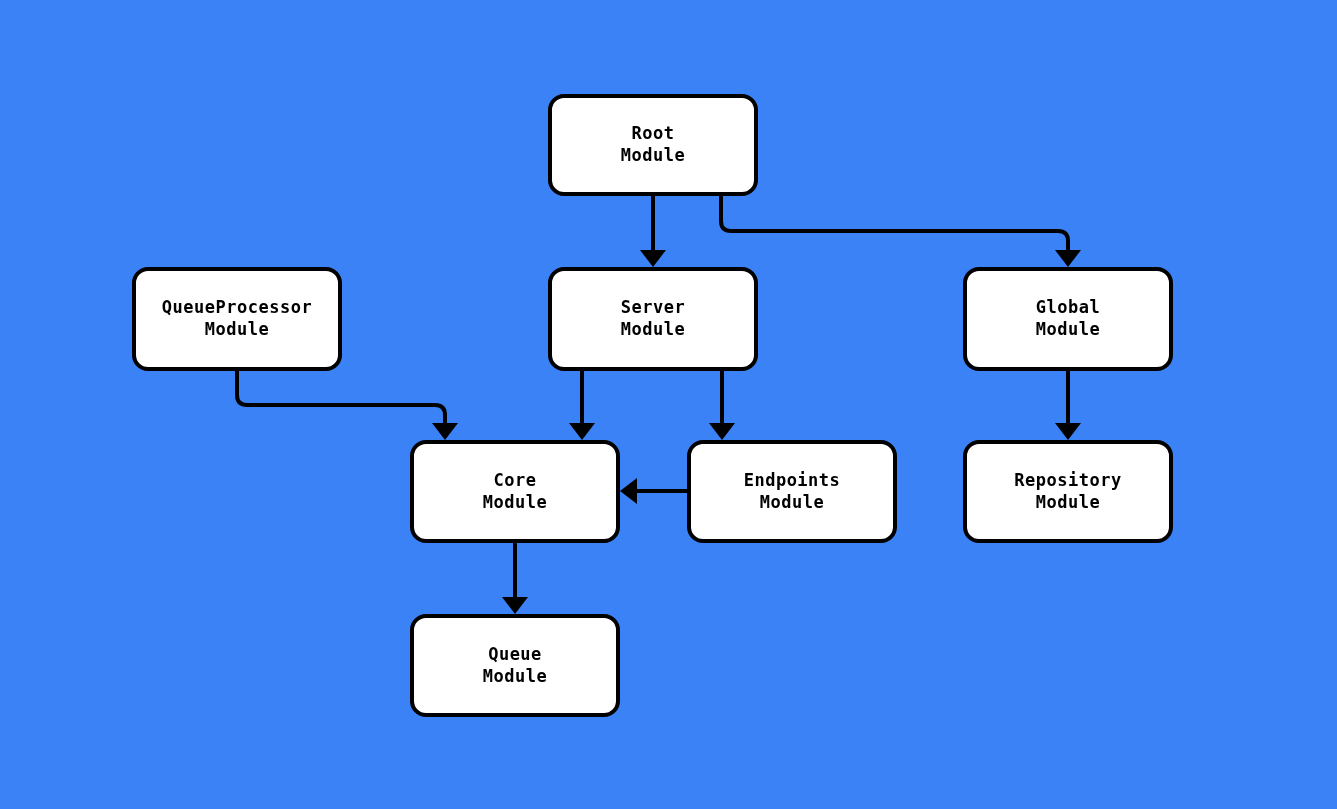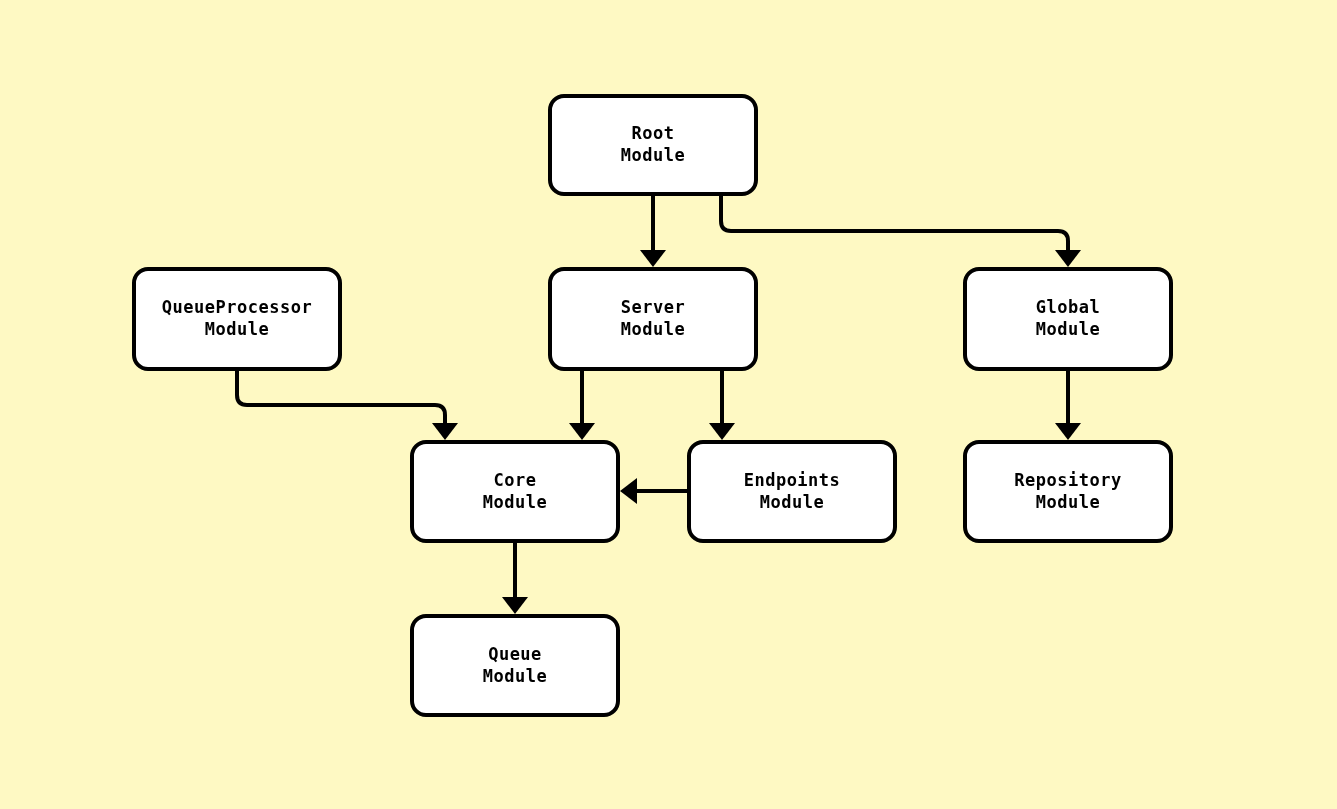--- a/index.html
+++ b/index.html
@@ -10,21 +10,21 @@
   body {
     width: 1337px;
     height: 809px;
     overflow: hidden;
     font-family: "DejaVu Sans Mono", "Liberation Mono", monospace;
   }
   #diagram-canvas {
     position: relative;
     width: 1337px;
     height: 809px;
-    background: #fef9c3;
+    background: #3b82f6;
   }
   #diagram-svg {
     position: absolute;
     top: 0;
     left: 0;
     width: 1337px;
     height: 809px;
   }
   .node-rect {
     fill: #ffffff;

